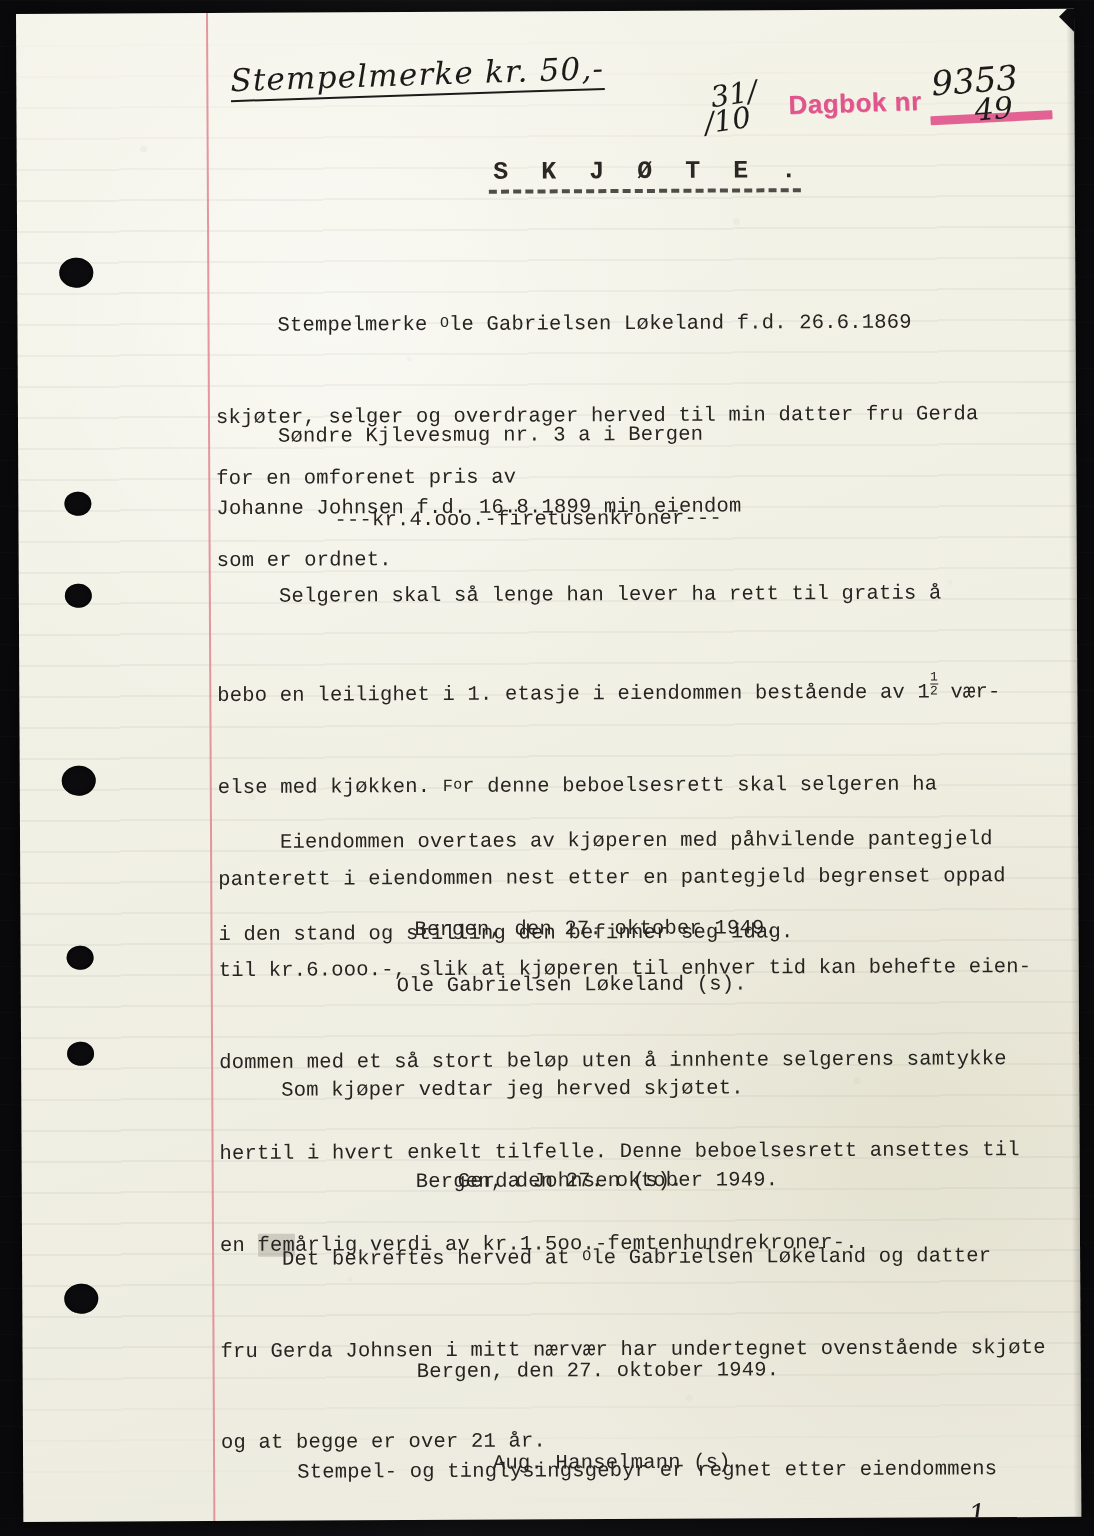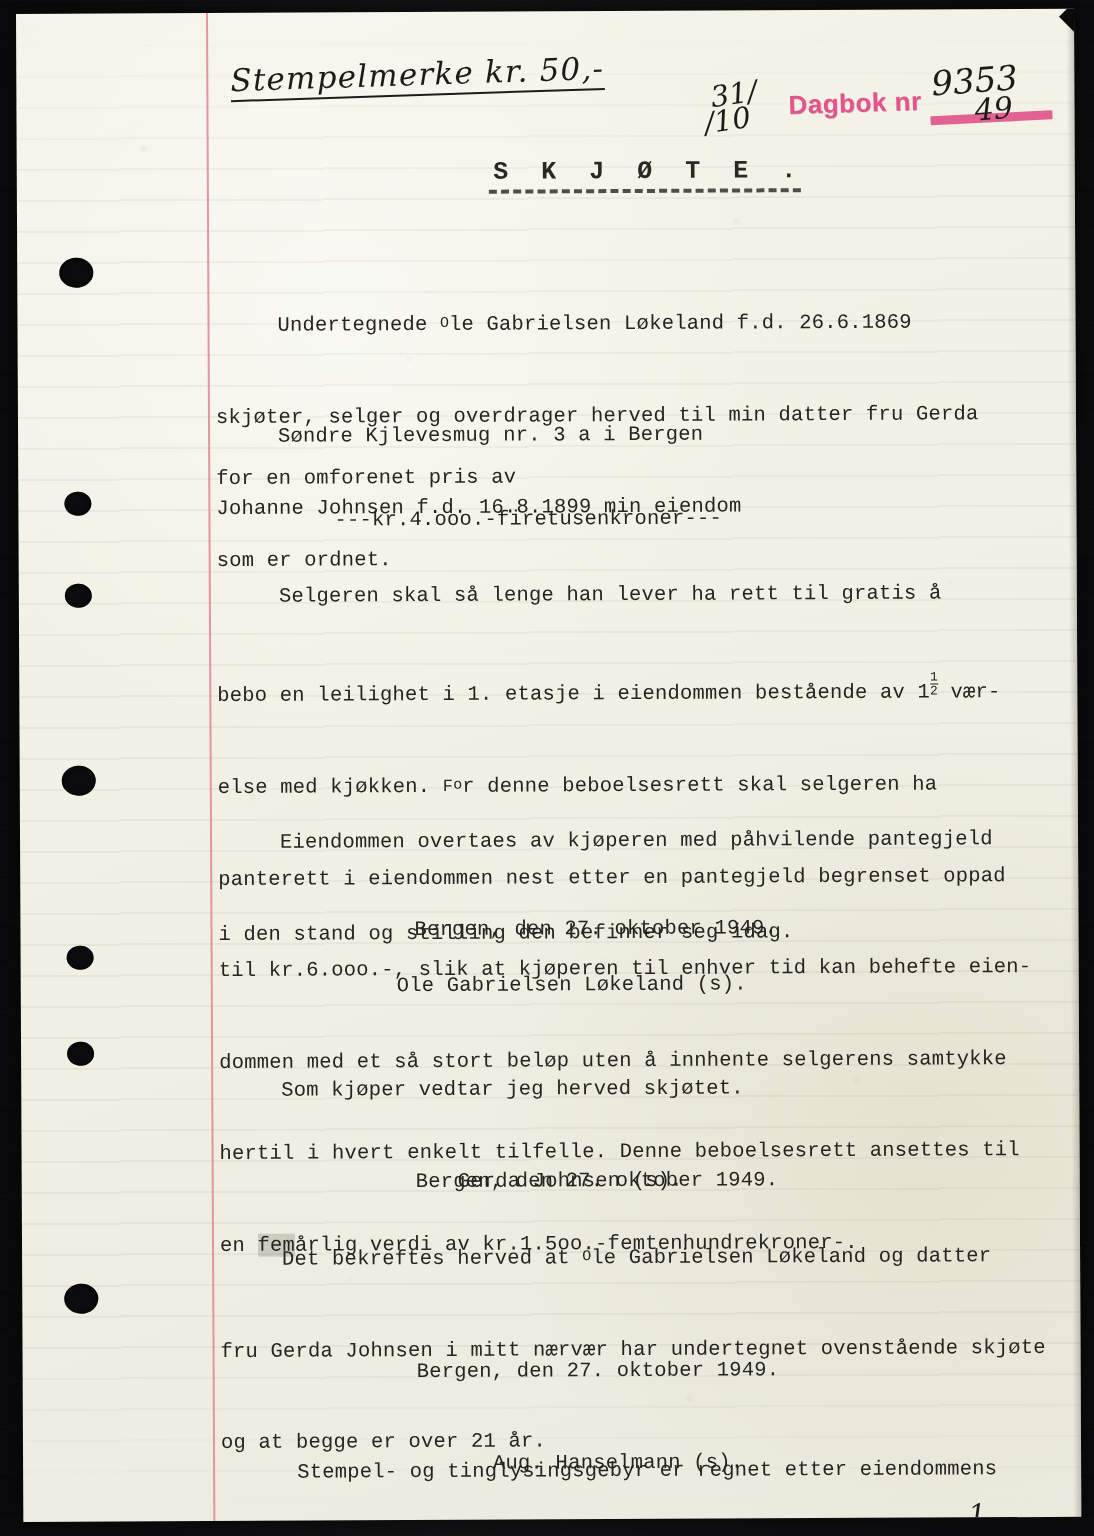--- a/index.html
+++ b/index.html
@@ -313,21 +313,21 @@
       <span>9353</span>
       <span class="jyear">49</span>
     </div>
 
     <div class="title-block">
       <div class="doc-title">S K J Ø T E .</div>
       <div class="title-rule"></div>
     </div>
 
     <div class="blk typed" style="top:236px;">
-      <div class="para indent"><span>Undertegnede </span><span class="sup-o">O</span><span>le Gabrielsen Løkeland f.d. 26.6.1869</span></div>
+      <div class="para indent"><span>Stempelmerke </span><span class="sup-o">O</span><span>le Gabrielsen Løkeland f.d. 26.6.1869</span></div>
       <div class="para">skjøter, selger og overdrager herved til min datter fru Gerda</div>
       <div class="para">Johanne Johnsen f.d. 16.8.1899 min eiendom</div>
     </div>
 
     <div class="blk typed" style="top:348px;">
       <div class="para indent">Søndre Kjlevesmug nr. 3 a i Bergen</div>
     </div>
 
     <div class="blk typed" style="top:390px;">
       <div class="para">for en omforenet pris av</div>

